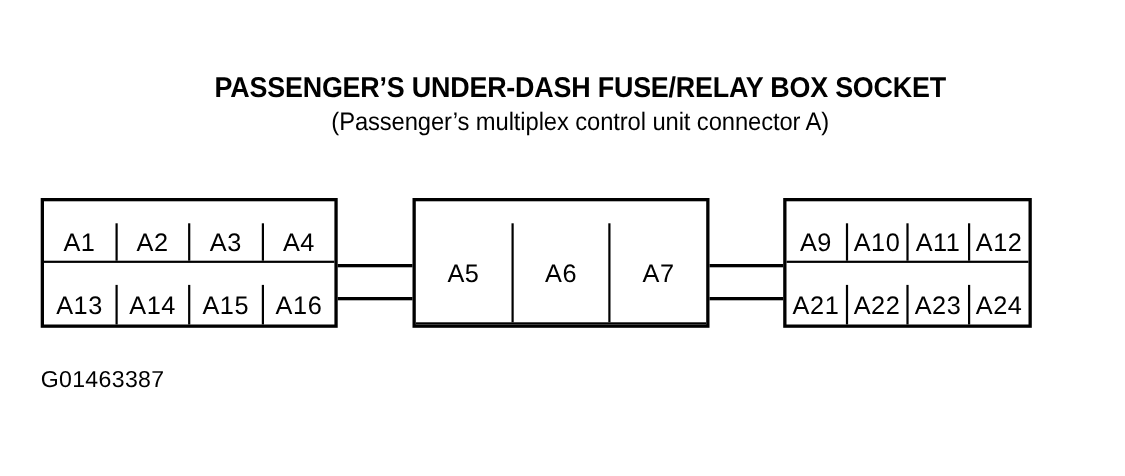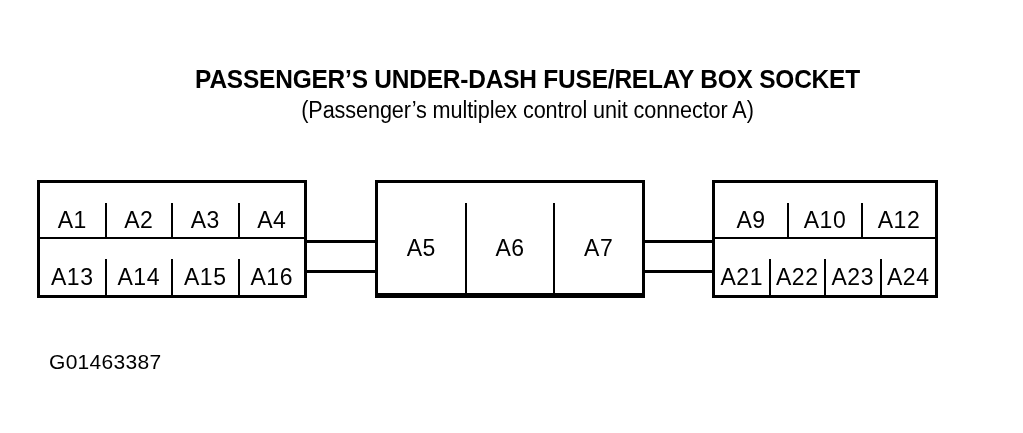--- a/index.html
+++ b/index.html
@@ -115,26 +115,25 @@
     left: 603px;
     width: 77px;
     top: 60px;
     height: 33px;
   }
 
   
   #figure-caption {
     position: absolute;
     left: 37px;
-    top: 350px;
+    top: 334px;
     font-size: 21px;
     font-weight: normal;
     letter-spacing: 0.3px;
     white-space: nowrap;
-    margin-left: 12px;
   }
 </style>
 </head>
 <body>
 
 <div id="heading-block">
   <div id="diagram-title">PASSENGER’S UNDER-DASH FUSE/RELAY BOX SOCKET</div>
   <div id="diagram-subtitle">(Passenger’s multiplex control unit connector A)</div>
 </div>
 
@@ -163,20 +162,21 @@
       <div class="pin-cell">A5</div>
       <div class="pin-cell">A6</div>
       <div class="pin-cell">A7</div>
     </div>
   </div>
 
   <div class="connector-block" id="block-3">
     <div class="pin-row row-top">
       <div class="pin-cell">A9</div>
       <div class="pin-cell">A10</div>
+      <div class="pin-cell">A11</div>
       <div class="pin-cell">A12</div>
     </div>
     <div class="pin-row row-bottom">
       <div class="pin-cell">A21</div>
       <div class="pin-cell">A22</div>
       <div class="pin-cell">A23</div>
       <div class="pin-cell">A24</div>
     </div>
   </div>
 

